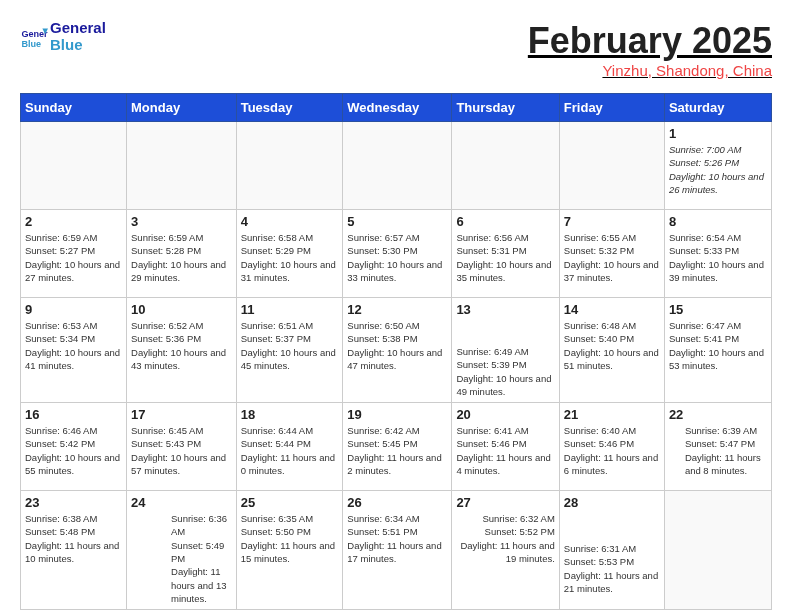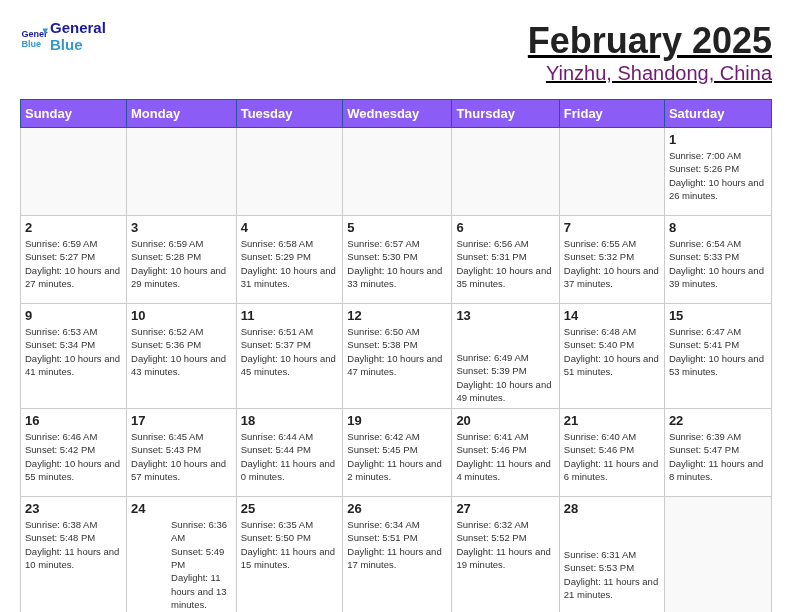--- a/index.html
+++ b/index.html
@@ -24,30 +24,30 @@
       text-align: right;
       margin-bottom: 8px;
       text-decoration: underline;
     }
     .month-title {
       font-size: 36px;
       font-weight: bold;
       color: #222;
     }
     .subtitle {
-      font-size: 20px;
-      color: #701a75;
+      font-size: 15px;
+      color: #ef4444;
     }
     .calendar {
       width: 100%;
       border-collapse: collapse;
       border: 1px solid #ccc;
     }
     .calendar th {
-      background-color: #8b5cf6;
+      background-color: #1d4ed8;
       color: #fff;
       padding: 6px 4px;
       font-size: 13px;
       text-align: left;
       border: 1px solid #2a50a0;
     }
     .calendar td {
       width: 113px;
       height: 88px;
       vertical-align: top;
@@ -115,21 +115,21 @@
   <tbody id="calendar-body">
   <tr>
         <td class="empty"></td>
         <td class="empty"></td>
         <td class="empty"></td>
         <td class="empty"></td>
         <td class="empty"></td>
         <td class="empty"></td>
         <td>
           <span class="day-number">1</span>
-          <div class="day-info" style="white-space: pre-line;">Sunrise: 7:00 AM
+          <div class="day-info" style="white-space: pre-line; font-style: italic;">Sunrise: 7:00 AM
 Sunset: 5:26 PM
 Daylight: 10 hours and 26 minutes.</div>
         </td>
       </tr>
       <tr>
         <td>
           <span class="day-number">2</span>
           <div class="day-info" style="white-space: pre-line;">Sunrise: 6:59 AM
 Sunset: 5:27 PM
 Daylight: 10 hours and 27 minutes.</div>
@@ -247,21 +247,21 @@
 Daylight: 11 hours and 4 minutes.</div>
         </td>
         <td>
           <span class="day-number">21</span>
           <div class="day-info" style="white-space: pre-line;">Sunrise: 6:40 AM
 Sunset: 5:46 PM
 Daylight: 11 hours and 6 minutes.</div>
         </td>
         <td>
           <span class="day-number">22</span>
-          <div class="day-info" style="white-space: pre-line;">Sunrise: 6:39 AM
+          <div class="day-info" style="white-space: pre-line; margin-left: 16px;">Sunrise: 6:39 AM
 Sunset: 5:47 PM
 Daylight: 11 hours and 8 minutes.</div>
         </td>
       </tr>
       <tr>
         <td>
           <span class="day-number">23</span>
           <div class="day-info" style="white-space: pre-line;">Sunrise: 6:38 AM
 Sunset: 5:48 PM
 Daylight: 11 hours and 10 minutes.</div>
@@ -279,21 +279,21 @@
 Daylight: 11 hours and 15 minutes.</div>
         </td>
         <td>
           <span class="day-number">26</span>
           <div class="day-info" style="white-space: pre-line;">Sunrise: 6:34 AM
 Sunset: 5:51 PM
 Daylight: 11 hours and 17 minutes.</div>
         </td>
         <td>
           <span class="day-number">27</span>
-          <div class="day-info" style="white-space: pre-line;">Sunrise: 6:32 AM
+          <div class="day-info" style="white-space: pre-line; text-align: right;">Sunrise: 6:32 AM
 Sunset: 5:52 PM
 Daylight: 11 hours and 19 minutes.</div>
         </td>
         <td>
           <span class="day-number">28</span>
           <div class="day-info" style="white-space: pre-line; margin-top: 32px;">Sunrise: 6:31 AM
 Sunset: 5:53 PM
 Daylight: 11 hours and 21 minutes.</div>
         </td>
         <td class="empty"></td>

